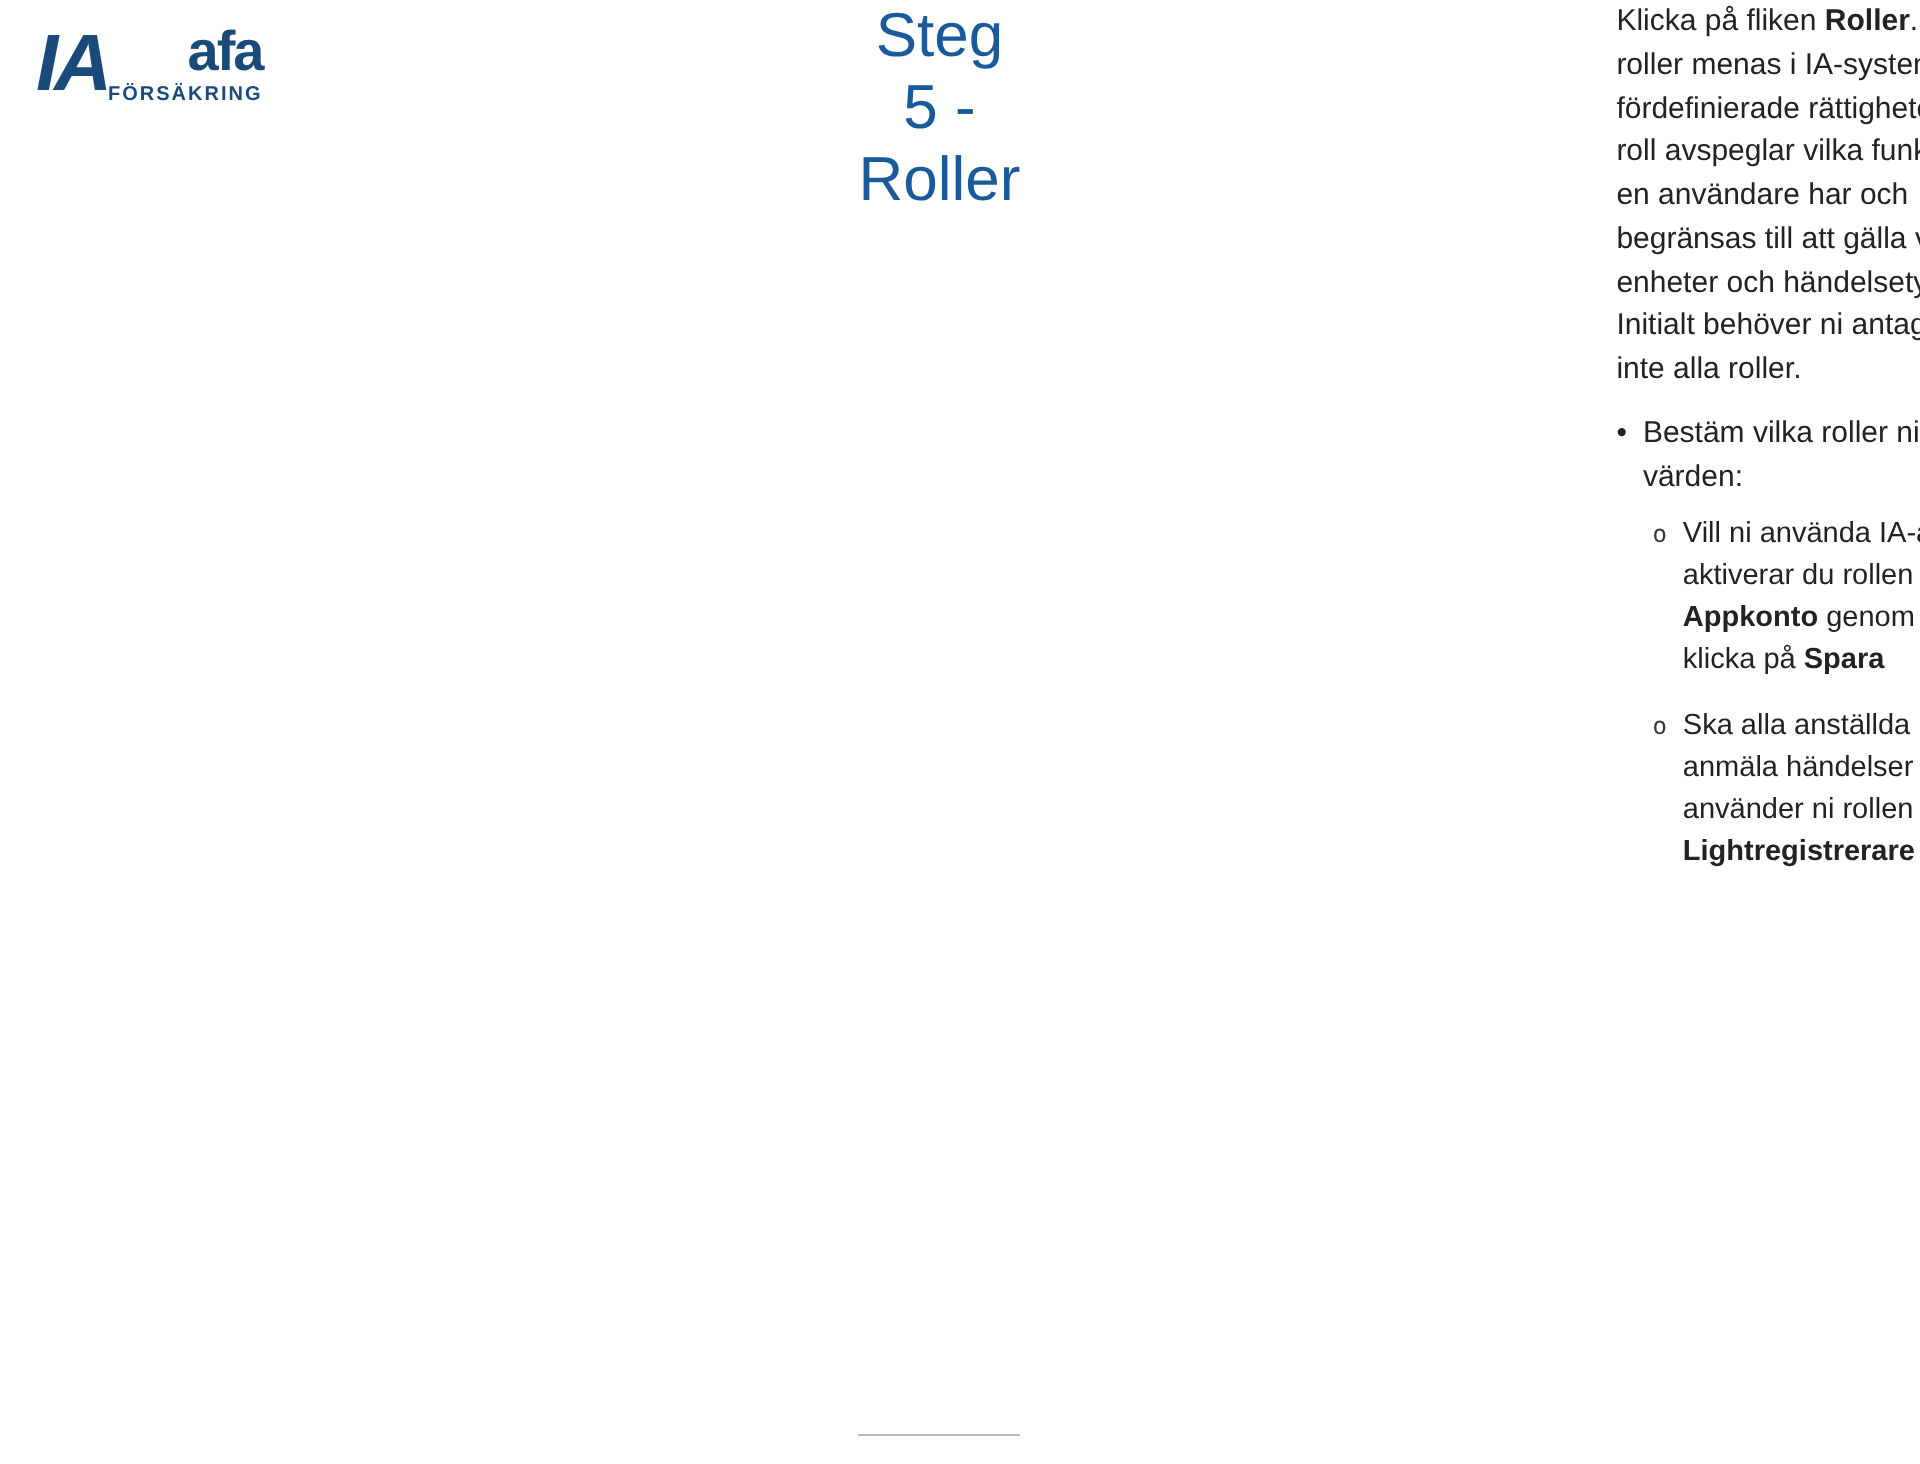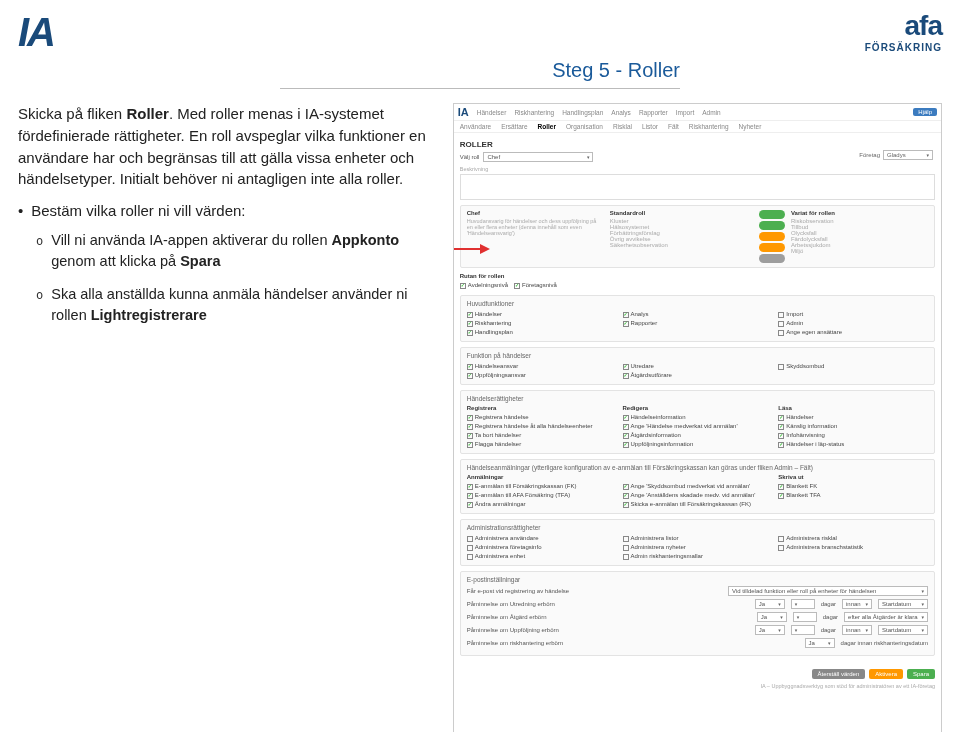--- a/index.html
+++ b/index.html
@@ -5,39 +5,39 @@
   * { box-sizing: border-box; margin: 0; padding: 0; }
   body {
     width: 960px;
     height: 732px;
     font-family: Arial, Helvetica, sans-serif;
     background: #fff;
     color: #222;
     position: relative;
     overflow: hidden;
   }
-  .page { display: flex; flex-direction: column; height: 100%; }
+  .page { display: flex; flex-direction: row; height: 100%; }
   .header {
     display: flex;
     justify-content: space-between;
     align-items: flex-start;
     padding: 10px 18px 4px 18px;
   }
   .logo-left {
     font-size: 40px; font-weight: 800; color: #1a4a7a; letter-spacing: -2px;
     font-style: italic;
   }
   .logo-right {
     font-size: 28px; font-weight: 800; color: #1a4a7a; letter-spacing: -1px;
     text-align: right;
   }
   .logo-right .sub { display:block; font-size:10px; letter-spacing:1px; font-weight:600;}
   .title {
-    text-align: right; border-bottom: 1px solid #bbb;
-    color: #1a5a9a; font-size: 20px; font-weight: 400;
+    text-align: center; border-bottom: 1px solid #bbb;
+    color: #1a5a9a; font-size: 31px; font-weight: 400;
     padding-bottom: 6px; margin: 0 280px 14px 280px;
   }
 
   .content { display: flex; padding: 0 18px; gap: 18px; }
   .left { width: 46%; font-size: 15px; line-height: 1.45; }
   .left p { margin-bottom: 10px; }
   .bullet { display:flex; gap:8px; margin-top:4px; }
   .bullet .dot::before { content:"•"; }
   .sublist { margin: 8px 0 0 18px; }
   .sublist .item { display:flex; gap:8px; margin-bottom:12px; font-size:14.5px; }
@@ -106,21 +106,21 @@
     <div class="logo-right">
       <span>afa</span>
       <span class="sub">FÖRSÄKRING</span>
     </div>
   </div>
   <h1 class="title">Steg 5 - Roller</h1>
 
   <div class="content">
     <div class="left">
       <p>
-        <span>Skicka på fliken </span><b>Roller</b><span>. Med roller menas i IA-systemet fördefinierade rättigheter. En roll avspeglar vilka funktioner en användare har och begränsas till att gälla vissa enheter och händelsetyper. Initialt behöver ni antagligen inte alla roller.</span>
+        <span>Klicka på fliken </span><b>Roller</b><span>. Med roller menas i IA-systemet fördefinierade rättigheter. En roll avspeglar vilka funktioner en användare har och begränsas till att gälla vissa enheter och händelsetyper. Initialt behöver ni antagligen inte alla roller.</span>
       </p>
       <div class="bullet">
         <span class="dot"></span>
         <span>Bestäm vilka roller ni vill värden:</span>
       </div>
       <div class="sublist" id="sublist">
           <div class="item">
             <span class="circ"></span>
             <span class="txt">Vill ni använda IA-appen aktiverar du rollen <b>Appkonto</b> genom att klicka på <b>Spara</b></span>
           </div>

